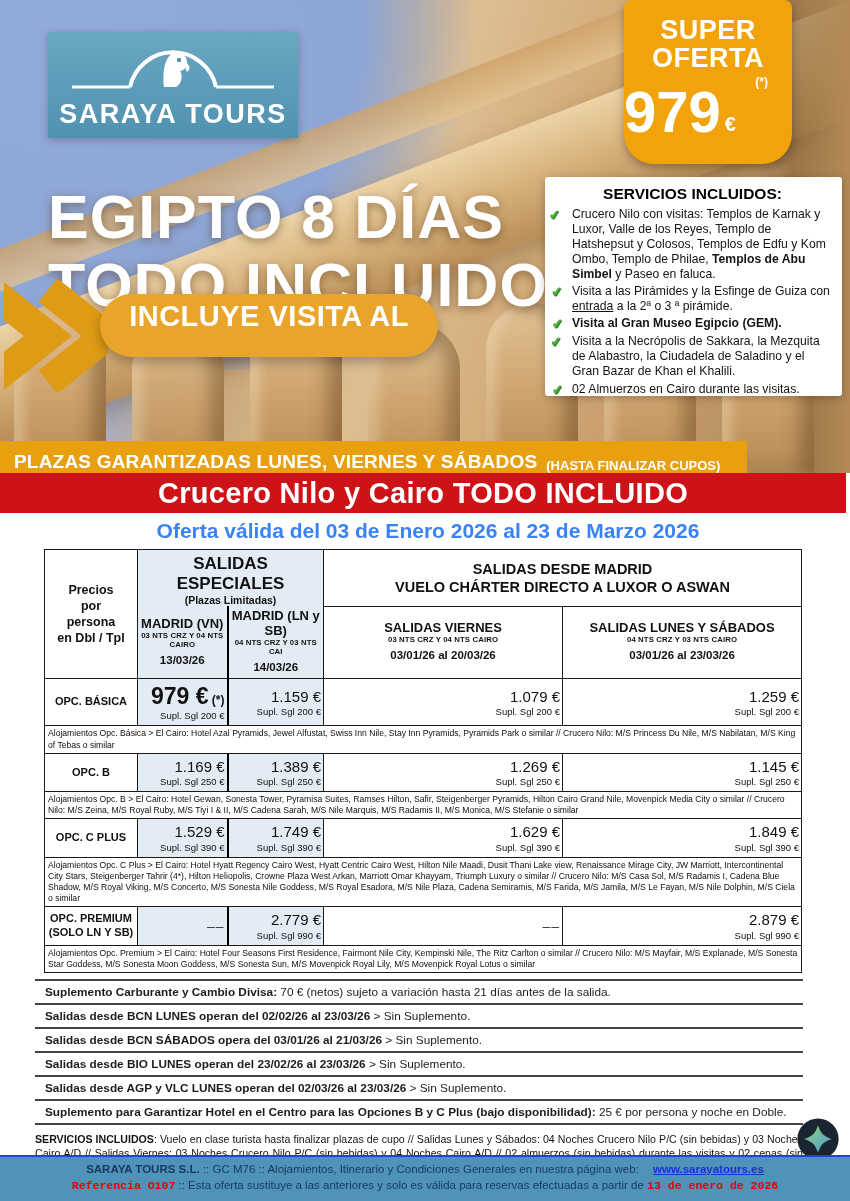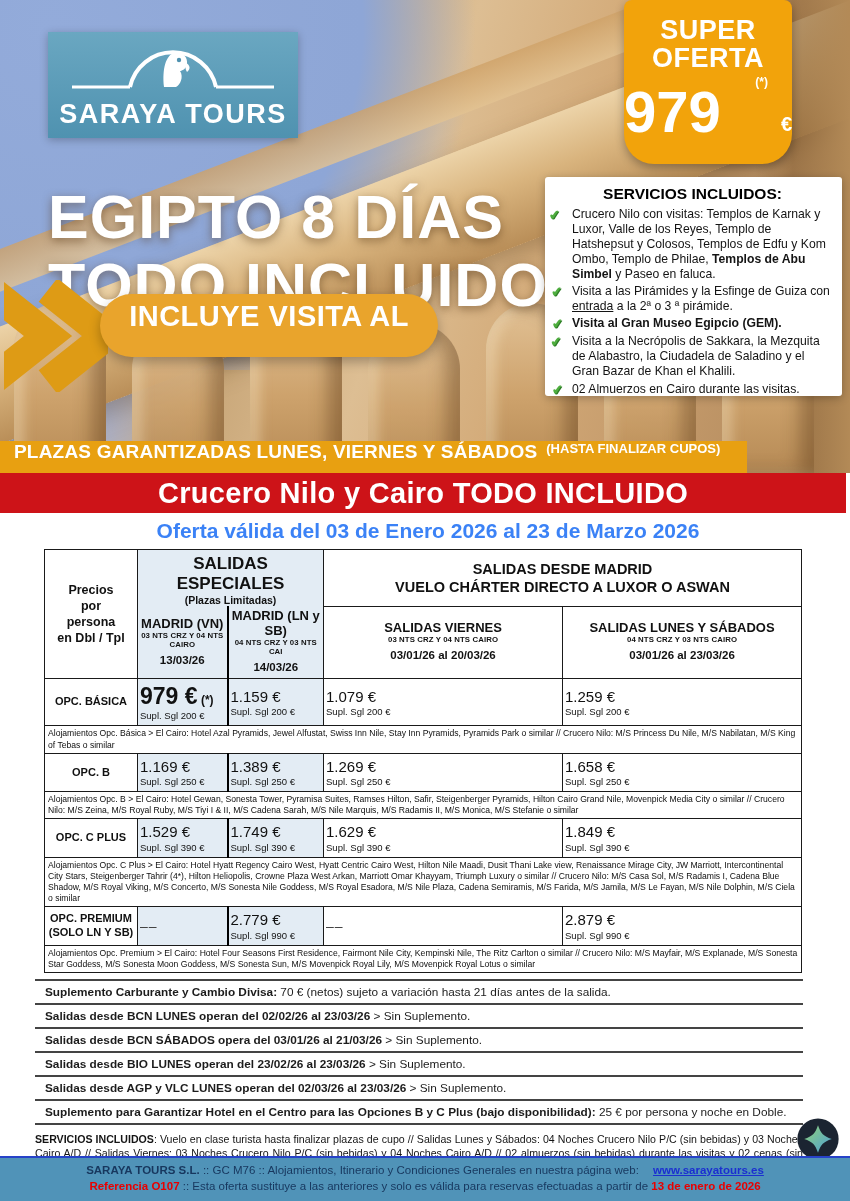--- a/index.html
+++ b/index.html
@@ -29,21 +29,21 @@
     display:flex;flex-direction:column;align-items:center;justify-content:center;gap:2px;
     box-shadow:0 2px 8px rgba(0,0,0,.25);}
   .logo-text{color:#fff;font-size:27px;font-weight:700;letter-spacing:1.5px;}
 
   .badge{position:absolute;right:58px;top:0;width:168px;height:164px;background:#F2A30B;
     border-radius:8px 8px 30px 30px;color:#fff;text-align:center;
     box-shadow:0 4px 10px rgba(0,0,0,.3);}
   .badge-l1{font-size:27px;font-weight:800;letter-spacing:.5px;margin-top:16px;line-height:1.05;}
   .badge-l2{font-size:27px;font-weight:800;letter-spacing:.5px;line-height:1.05;}
   .badge-mark{font-size:12px;font-weight:700;text-align:right;padding-right:24px;margin-top:2px;}
-  .badge-price-row{display:flex;align-items:flex-end;justify-content:space-between;line-height:.8;margin-top:0;}
+  .badge-price-row{display:flex;align-items:flex-end;justify-content:flex-start;line-height:.8;margin-top:0;}
   .badge-price{font-size:58px;font-weight:800;}
   .badge-eur{font-size:20px;font-weight:700;margin:0 0 3px 4px;}
 
   .hero-title{position:absolute;left:48px;top:142px;color:#fff;font-weight:800;
     font-size:61px;line-height:1.12;letter-spacing:1px;
     text-shadow:0 3px 10px rgba(80,48,16,.5);white-space:nowrap;}
 
   .chevrons{position:absolute;left:4px;top:280px;width:104px;height:112px;}
   .pill{position:absolute;left:100px;top:294px;width:338px;padding:7px 0 26px;background:#E9A42C;
     border-radius:38px;text-align:center;color:#fff;font-weight:800;
@@ -53,21 +53,21 @@
 
   .services{position:absolute;left:545px;top:177px;width:297px;height:219px;background:#fff;
     border-radius:3px;padding:7px 9px 6px 7px;box-sizing:border-box;
     box-shadow:0 2px 8px rgba(0,0,0,.25);overflow:hidden;}
   .services h2{margin:1px 0 4px;font-size:15.5px;font-weight:700;text-align:center;color:#000;}
   .services ul{margin:0;padding:0;list-style:none;}
   .services li{display:flex;gap:5px;font-size:12.2px;line-height:1.22;color:#141414;margin-bottom:2.5px;}
   .check{color:#4FAE3F;font-weight:700;font-size:13px;flex:0 0 15px;transform:rotate(-6deg);text-shadow:1px 1px 0 #2d7d26;}
 
   .band-orange{position:absolute;left:0;bottom:0;width:747px;height:32px;background:#E8A011;
-    display:flex;align-items:flex-start;gap:9px;padding-left:14px;box-sizing:border-box;color:#fff;font-weight:700;}
+    display:flex;align-items:flex-end;gap:9px;padding-left:14px;box-sizing:border-box;color:#fff;font-weight:700;}
   .band-orange .big{font-size:19px;letter-spacing:.2px;}
   .band-orange .small{font-size:13px;}
 
   
   .band-red{width:846px;height:40px;background:#CD1318;display:flex;align-items:center;justify-content:center;}
   .band-red span{color:#fff;font-weight:800;font-size:29px;letter-spacing:.3px;}
   .validity{height:36px;display:flex;align-items:center;justify-content:center;
     font-weight:700;font-size:21px;color:#3b82f6;margin-left:6px;}
 
   
@@ -80,21 +80,21 @@
   .g1-sub{font-size:10.5px;font-weight:700;}
   .g2-title{font-size:14.5px;font-weight:700;text-align:center;line-height:1.25;padding:3px 0;}
   .colhead{text-align:center;padding:2px 2px 5px;border-top-style:hidden;}
   .colhead.vt{border-top:1px solid #1a1a1a;}
   .cname{font-size:13px;font-weight:700;}
   .cnts{font-size:7.8px;font-weight:700;letter-spacing:.1px;}
   .cdate{font-size:11.5px;font-weight:700;margin-top:5px;}
   .b-thick{border-left:2.5px solid #000 !important;}
   .b-med{border-left:1.5px solid #000 !important;}
   .rowlabel{font-size:11px;font-weight:700;text-align:center;line-height:1.25;background:#fff;}
-  td.pricecell{text-align:left;padding:4px 2px;}
+  td.pricecell{text-align:right;padding:4px 2px;}
   .pmain{font-size:15px;line-height:1.15;}
   .pmain .mark{font-size:10px;}
   .pmain.big{font-size:23px;font-weight:700;}
   .pmain.big .mark{font-size:12px;font-weight:700;}
   .psupl{font-size:9.5px;margin-top:1px;}
   .dash{font-size:14px;color:#444;letter-spacing:1px;}
   td.note{font-size:8.6px;line-height:1.3;padding:2px 3px;text-align:left;background:#fff;color:#0e0e0e;}
 
   
   .supplements{margin:6px 35px 0;width:768px;border-bottom:2px solid #444;}
@@ -104,21 +104,21 @@
   
   .legal{margin:7px 35px 0;width:768px;}
   .legal p{margin:0 0 7px;font-size:10.6px;line-height:1.36;text-align:justify;color:#141414;}
   .legal b{font-weight:700;}
 
   
   .footer{position:absolute;left:0;bottom:0;width:850px;background:#5093B8;border-top:2.5px solid #2742C8;
     text-align:center;padding:4px 0 7px;box-sizing:border-box;color:#17375E;font-size:11.5px;line-height:1.4;}
   .seg-b{font-weight:700;}
   .seg-u{text-decoration:underline;}
-  .seg-red{color:#E80000;font-weight:700;}
+  .seg-red{color:#E80000;font-weight:700;font-family:Liberation Mono, monospace;}
   .seg-link{color:#1b2fd0;font-weight:700;text-decoration:underline;cursor:pointer;padding-left:11px;}
 
   .badge-circle{position:absolute;right:10px;bottom:40px;width:44px;height:44px;}
 </style>
 </head>
 <body>
 
 <div class="page">
 
   <section class="hero">
@@ -310,21 +310,21 @@
             </td>
             <td class="pricecell shade b-thick">
               <div class="pmain"><span>1.389 €</span></div>
               <div class="psupl">Supl. Sgl 250 €</div>
             </td>
             <td class="pricecell b-med">
               <div class="pmain"><span>1.269 €</span></div>
               <div class="psupl">Supl. Sgl 250 €</div>
             </td>
             <td class="pricecell">
-              <div class="pmain"><span>1.658 €</span></div>
+              <div class="pmain"><span>1.145 €</span></div>
               <div class="psupl">Supl. Sgl 250 €</div>
             </td>
           </tr>
           <tr>
             <td class="note" colspan="5">Alojamientos Opc. B &gt; El Cairo: Hotel Gewan, Sonesta Tower, Pyramisa Suites, Ramses Hilton, Safir, Steigenberger Pyramids, Hilton Cairo Grand Nile, Movenpick Media City o similar // Crucero Nilo: M/S Zeina, M/S Royal Ruby, M/S Tiyi I &amp; II, M/S Cadena Sarah, M/S Nile Marquis, M/S Radamis II, M/S Monica, M/S Stefanie o similar</td>
           </tr>
           <tr>
             <td class="rowlabel">
               <div>OPC. C PLUS</div>
             </td>

